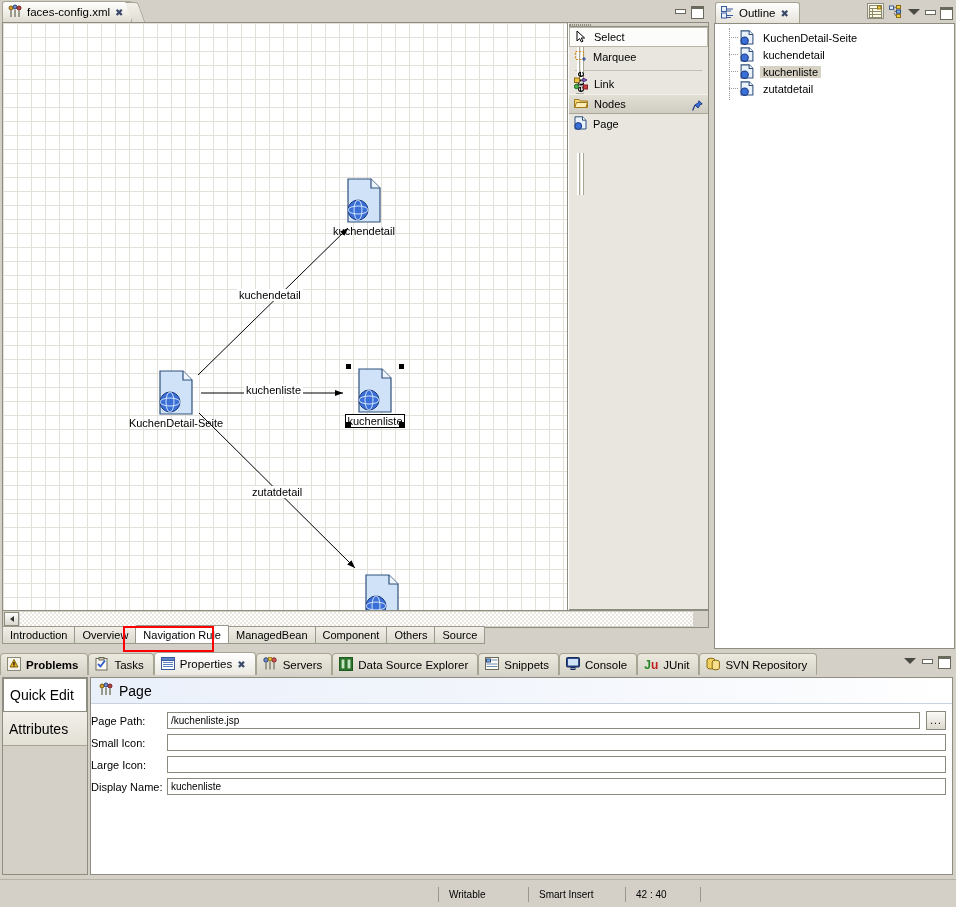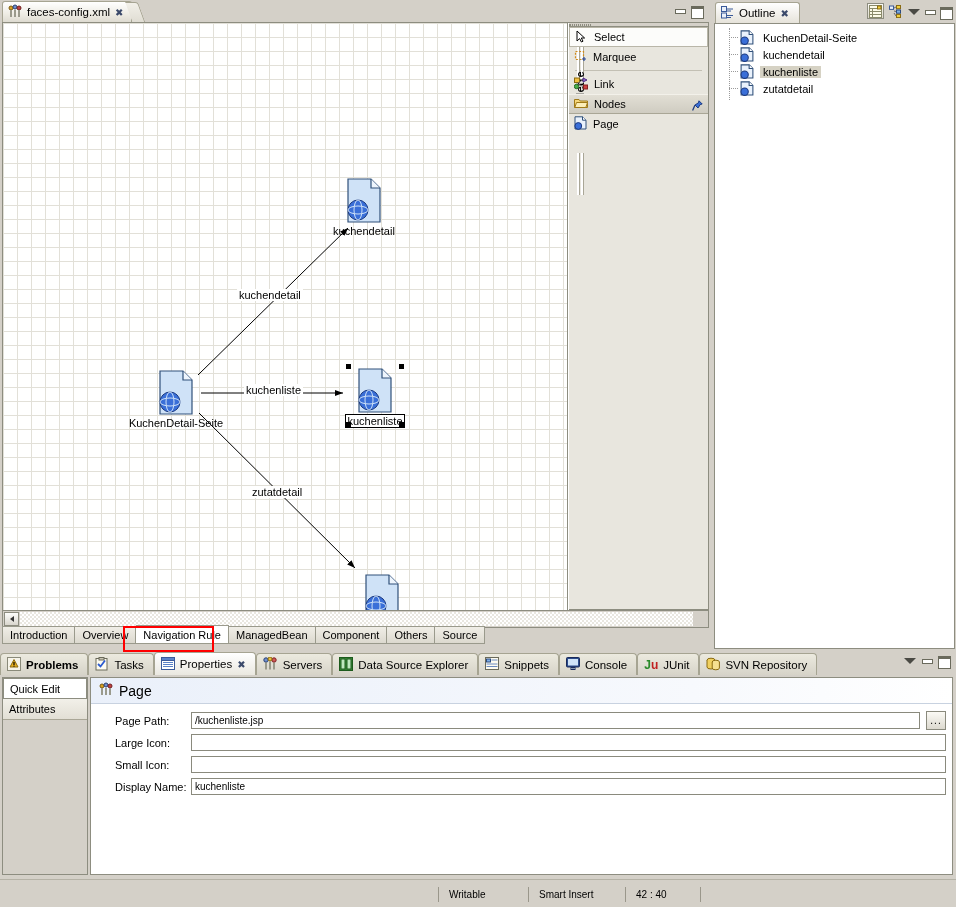--- a/index.html
+++ b/index.html
@@ -241,38 +241,38 @@
   .btab.bold { font-weight: bold; }
   #bottom-body {
     position: absolute; left: 0; top: 24px; width: 956px; height: 204px;
     background: #d4d0c8;
   }
   #prop-left {
     position: absolute; left: 2px; top: 2px; width: 86px; height: 198px;
     background: #d4d0c8; border: 1px solid #8d8d80;
   }
   .qe-item {
-    height: 21px; display: flex; align-items: center; padding-left: 6px;
-    font-size: 11px; border-bottom: 1px solid #a9a696;
+    height: 34px; display: flex; align-items: center; padding-left: 6px;
+    font-size: 14px; border-bottom: 1px solid #a9a696;
     background: linear-gradient(#f2f0e9,#e2dfd5);
   }
   .qe-item.sel { background: #fff; border: 1px solid #8d8d80; }
   #prop-right {
     position: absolute; left: 90px; top: 2px; width: 863px; height: 198px;
     background: #fff; border: 1px solid #8d8d80;
   }
   #prop-header {
     height: 26px; display: flex; align-items: center; gap: 6px;
     padding-left: 8px;
     background: linear-gradient(to right,#eaf0fa 0%, #f7f9fd 70%, #ffffff 100%);
     border-bottom: 1px solid #c8d2e0;
     font-size: 14px;
   }
   .form-row {
-    display: flex; align-items: center; height: 19px; margin: 3px 0 0 24px;
+    display: flex; align-items: center; height: 19px; margin: 3px 0 0 0;
   }
   .form-row label {
     width: 76px; font-size: 11px; flex: none;
   }
   .form-row .inp {
     height: 17px; background: #fff; border: 1px solid #8a8a7d;
     font-size: 10px; padding: 1px 3px; display: flex; align-items: center;
     flex: 1; margin-right: 6px;
   }
   .browse-btn {
@@ -730,26 +730,26 @@
         </div>
 
         <div style="padding-top:4px;">
           <div class="form-row">
             <label>Page Path:</label>
             <div class="inp" placeholder="">/kuchenliste.jsp</div>
             <div class="browse-btn">...</div>
           </div>
 
           <div class="form-row">
+            <label>Small Icon:</label>
+            <div class="inp" placeholder=""></div>
+          </div>
+
+          <div class="form-row">
             <label>Large Icon:</label>
-            <div class="inp" placeholder=""></div>
-          </div>
-
-          <div class="form-row">
-            <label>Small Icon:</label>
             <div class="inp" placeholder=""></div>
           </div>
 
           <div class="form-row">
             <label>Display Name:</label>
             <div class="inp" placeholder="">kuchenliste</div>
           </div>
 
         </div>
       </div>

